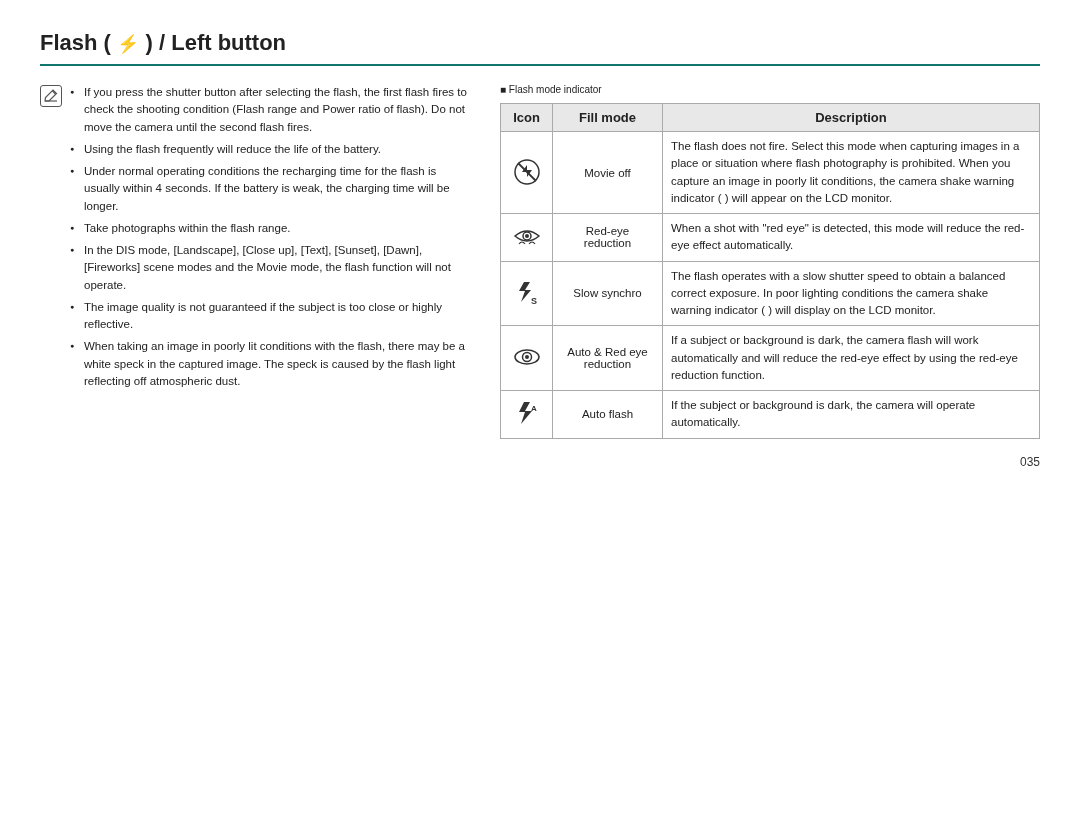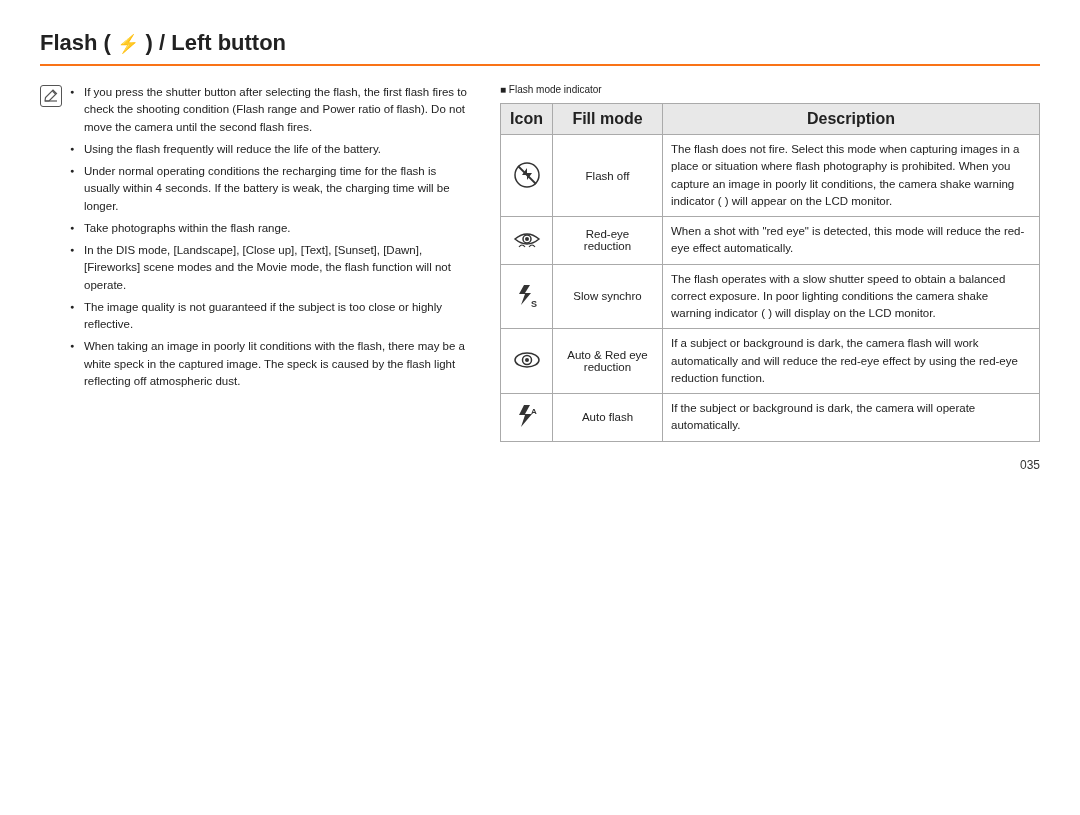--- a/index.html
+++ b/index.html
@@ -8,21 +8,21 @@
       font-size: 12px;
       background: #fff;
       color: #222;
       width: 1080px;
       min-height: 815px;
       padding: 30px 40px 20px 40px;
     }
     .page-title {
       font-size: 22px;
       font-weight: bold;
-      border-bottom: 2px solid #f97316;
+      border-bottom: 2px solid #0f766e;
       padding-bottom: 8px;
       margin-bottom: 18px;
     }
     .content-wrapper {
       display: flex;
       gap: 30px;
     }
     .left-col {
       flex: 0 0 430px;
       font-size: 11.5px;
@@ -83,21 +83,21 @@
     th, td {
       border: 1px solid #aaa;
       padding: 6px 8px;
       vertical-align: middle;
       text-align: left;
     }
     th {
       background: #e8e8e8;
       text-align: center;
       font-weight: bold;
-      font-size: 16px;
+      font-size: 13px;
     }
     td.icon-cell {
       text-align: center;
       width: 52px;
     }
     td.mode-cell {
       text-align: center;
       width: 110px;
     }
     td.desc-cell {
@@ -152,21 +152,21 @@
       <tbody>
 
         <tr>
           <td class="icon-cell">
             <svg width="28" height="28" viewBox="0 0 28 28" fill="none" xmlns="http://www.w3.org/2000/svg">
               <circle cx="14" cy="14" r="12" stroke="#333" stroke-width="1.5" fill="none"></circle>
               <line x1="5" y1="5" x2="23" y2="23" stroke="#333" stroke-width="1.8"></line>
               <path d="M9 14l5-7v5h5l-5 7v-5H9z" fill="#333"></path>
             </svg>
           </td>
-          <td class="mode-cell">Flash off</td>
+          <td class="mode-cell">Movie off</td>
           <td class="desc-cell">The flash does not fire. Select this mode when capturing images in a place or situation where flash photography is prohibited. When you capture an image in poorly lit conditions, the camera shake warning indicator ( ) will appear on the LCD monitor.</td>
         </tr>
 
         <tr>
           <td class="icon-cell">
             <svg width="30" height="28" viewBox="0 0 30 28" fill="none" xmlns="http://www.w3.org/2000/svg">
               <path d="M3 14 Q15 4 27 14 Q15 24 3 14Z" stroke="#333" stroke-width="1.5" fill="none"></path>
               <circle cx="15" cy="14" r="4" stroke="#333" stroke-width="1.5" fill="none"></circle>
               <circle cx="15" cy="14" r="2" fill="#333"></circle>
               <path d="M7 22 Q10 18 13 22" stroke="#333" stroke-width="1.2" fill="none"></path>

